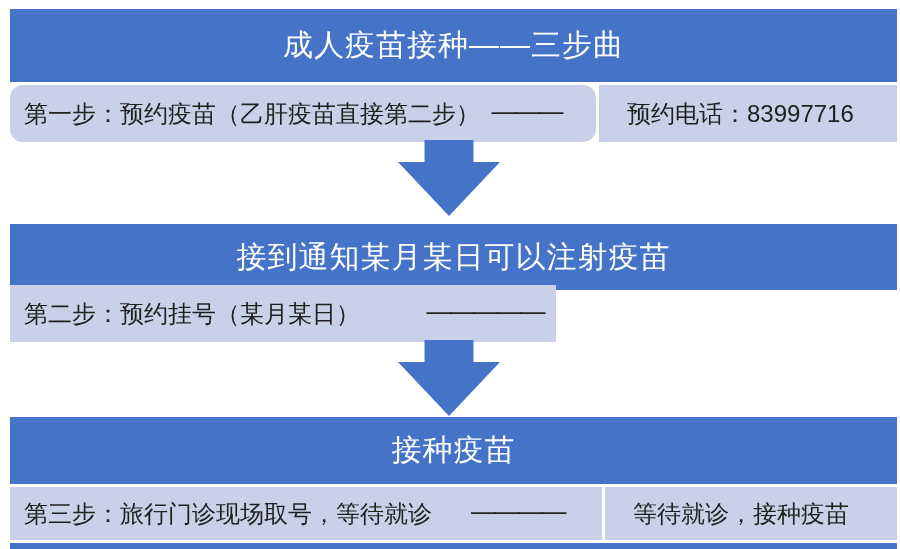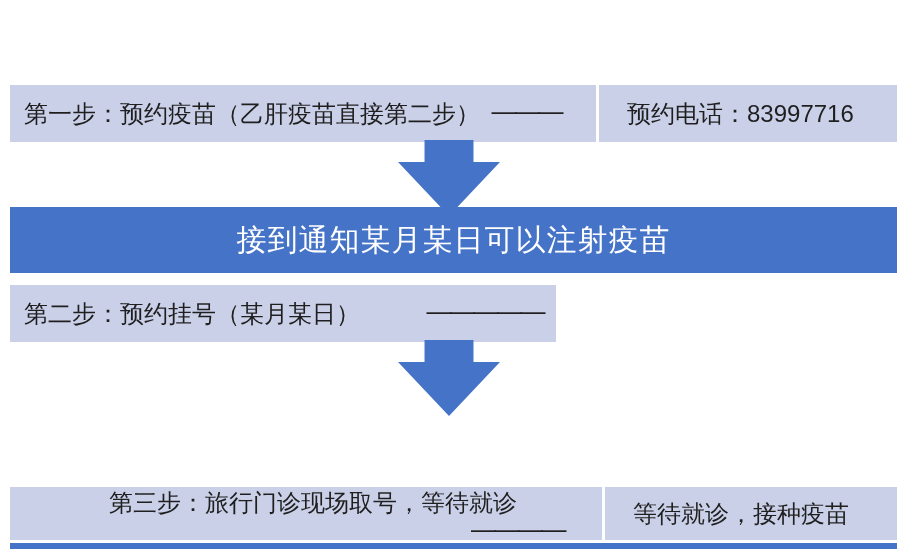--- a/index.html
+++ b/index.html
@@ -7,35 +7,35 @@
     position:relative;width:900px;height:549px;background:#ffffff;overflow:hidden;
     font-family:"Liberation Sans","DejaVu Sans",sans-serif;
   }
   .bar{position:absolute;left:10px;width:887px;box-sizing:border-box;}
   .header{
     background:var(--primary,#4573C7);color:var(--header-text,#ffffff);
     display:flex;align-items:center;justify-content:center;
     font-size:30px;letter-spacing:1px;
   }
   .h1{top:9px;height:73px;}
-  .h2{top:207px;height:66px;}
+  .h2{top:224px;height:66px;}
   .h3{top:417px;height:67px;}
   .row{
     position:absolute;left:10px;width:887px;display:flex;
     font-size:24px;color:var(--body-text,#1f1f1f);
   }
   .r1{top:85px;height:57px;}
   .r2{top:285px;height:57px;}
   .r3{top:487px;height:53px;}
   .cell{background:var(--light,#CAD0E8);display:flex;align-items:center;box-sizing:border-box;}
   .cell-left{padding-left:14px;margin-right:3px;white-space:nowrap;}
   .cell-right{flex:1;padding-left:28px;white-space:nowrap;}
-  .r1 .cell-left{width:586px;}
+  .r1 .cell-left{width:586px;border-radius:13px;}
   .r2 .cell-left{width:546px;}
-  .r3 .cell-left{width:592px;flex-direction:column;}
+  .r3 .cell-left{width:592px;}
   .dash{
     margin-left:auto;white-space:nowrap;letter-spacing:-1.5px;
     font-size:25px;line-height:1;transform:translateY(-2px);
   }
   .r1 .dash{margin-right:34px;}
   .r2 .dash{margin-right:12px;}
   .r3 .dash{margin-right:37px;}
   .arrow{
     position:absolute;left:398px;width:102px;height:76px;
     background:var(--primary,#4573C7);
@@ -43,20 +43,23 @@
   }
   .a1{top:140px;}
   .a2{top:340px;}
   .bottom-strip{top:543px;height:6px;background:var(--primary,#4573C7);}
 </style>
 </head>
 <body>
 
 <div class="canvas">
 
+  <div class="bar header h1">
+    <span>成人疫苗接种——三步曲</span>
+  </div>
   <div class="row r1">
     <div class="cell cell-left">
       <span>第一步：预约疫苗（乙肝疫苗直接第二步）</span>
       <span class="dash">———</span>
     </div>
     <div class="cell cell-right">
       <span>预约电话：83997716</span>
     </div>
   </div>
 
@@ -67,20 +70,23 @@
   </div>
   <div class="row r2">
     <div class="cell cell-left">
       <span>第二步：预约挂号（某月某日）</span>
       <span class="dash">—————</span>
     </div>
   </div>
 
   <div class="arrow a2"></div>
 
+  <div class="bar header h3">
+    <span>接种疫苗</span>
+  </div>
   <div class="row r3">
     <div class="cell cell-left">
       <span>第三步：旅行门诊现场取号，等待就诊</span>
       <span class="dash">————</span>
     </div>
     <div class="cell cell-right">
       <span>等待就诊，接种疫苗</span>
     </div>
   </div>
 

